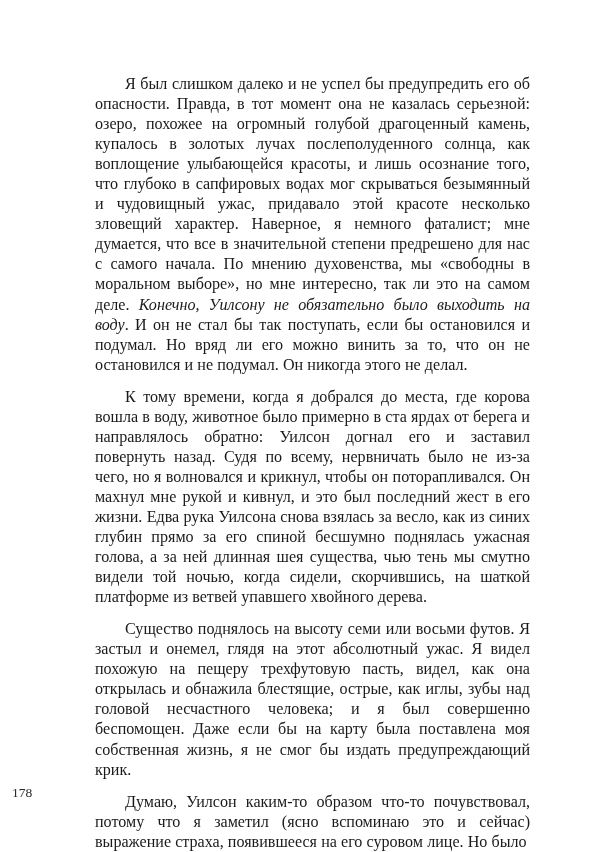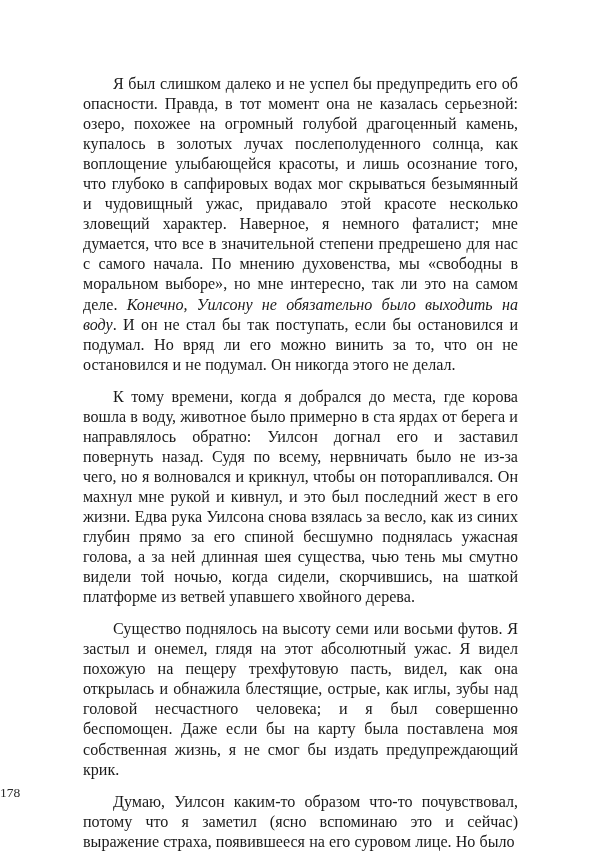--- a/index.html
+++ b/index.html
@@ -11,21 +11,21 @@
     width: 600px;
     height: 852px;
     position: relative;
     font-family: "Liberation Serif", "DejaVu Serif", serif;
     color: #1a1a1a;
     overflow: hidden;
   }
 
   .page {
     position: absolute;
-    left: 0;
+    left: 12px;
     top: 0;
     width: 507px;
     height: 852px;
     background: #ffffff;
   }
 
   .text-block {
     position: absolute;
     left: 83px;
     top: 74px;

